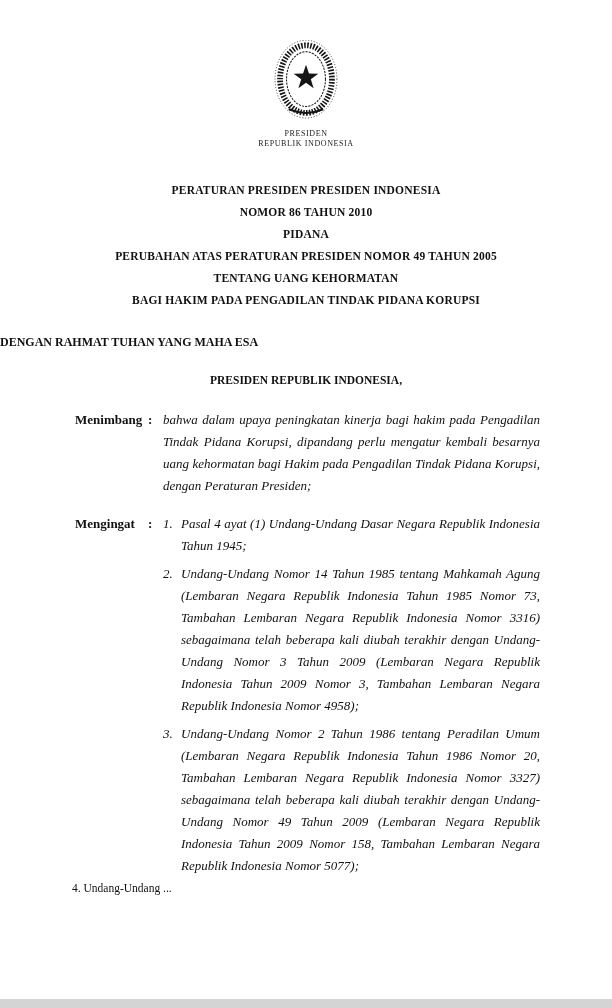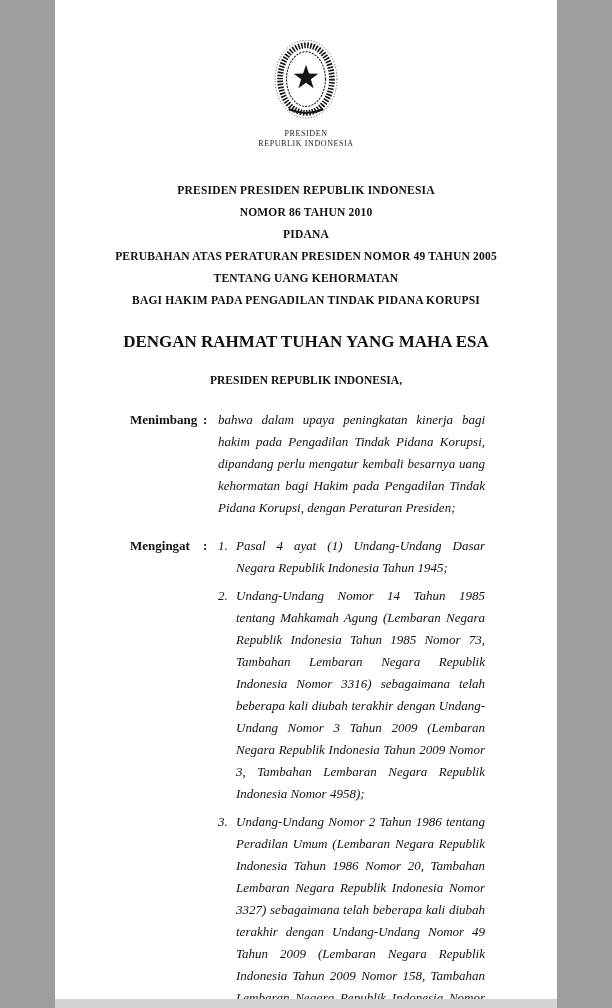--- a/index.html
+++ b/index.html
@@ -1,18 +1,18 @@
 <!DOCTYPE html>
 <html><head>
 <meta charset="utf-8">
 <style>
   * { margin: 0; padding: 0; box-sizing: border-box; }
   html, body { background: #9e9e9e; }
   .page {
-    width: 502px;
+    width: 612px;
     height: 1008px;
     margin: 0 auto;
     background: #ffffff;
     position: relative;
     font-family: "Liberation Serif", serif;
     color: #111111;
     overflow: hidden;
   }
 
   
@@ -24,23 +24,23 @@
   .title-block {
     margin-top: 30px;
     text-align: center;
     font-weight: bold;
     font-size: 11.5px;
     line-height: 22px;
     letter-spacing: 0.2px;
   }
   .invocation {
     margin-top: 20px;
-    text-align: center;
+    text-align: left;
     font-weight: bold;
-    font-size: 17px;
+    font-size: 12px;
     line-height: 22px;
   }
   .authority {
     margin-top: 16px;
     text-align: center;
     font-weight: bold;
     font-size: 11.5px;
     line-height: 22px;
   }
 
@@ -90,21 +90,21 @@
       <polygon points="50,34 54.1,46.3 67.1,46.4 56.7,54.2 60.6,66.6 50,59 39.4,66.6 43.3,54.2 32.9,46.4 45.9,46.3" fill="#151515"></polygon>
       <path d="M26 96 Q50 106 74 96" fill="none" stroke="#151515" stroke-width="3"></path>
     </svg>
     <div class="letterhead-text">
       <div>PRESIDEN</div>
       <div>REPUBLIK INDONESIA</div>
     </div>
   </div>
 
   <div class="title-block">
-    <div>PRESIDEN PRESIDEN REPUBLIK INDONESIA</div>
+    <div>PERATURAN PRESIDEN PRESIDEN INDONESIA</div>
     <div>NOMOR  86  TAHUN 2010</div>
     <div>PIDANA</div>
     <div>PERUBAHAN ATAS PERATURAN PRESIDEN NOMOR 49 TAHUN 2005</div>
     <div>TENTANG UANG KEHORMATAN</div>
     <div>BAGI HAKIM PADA PENGADILAN TINDAK PIDANA KORUPSI</div>
   </div>
 
   <div class="invocation">DENGAN RAHMAT TUHAN YANG MAHA ESA</div>
 
   <div class="authority">PRESIDEN REPUBLIK INDONESIA,</div>

